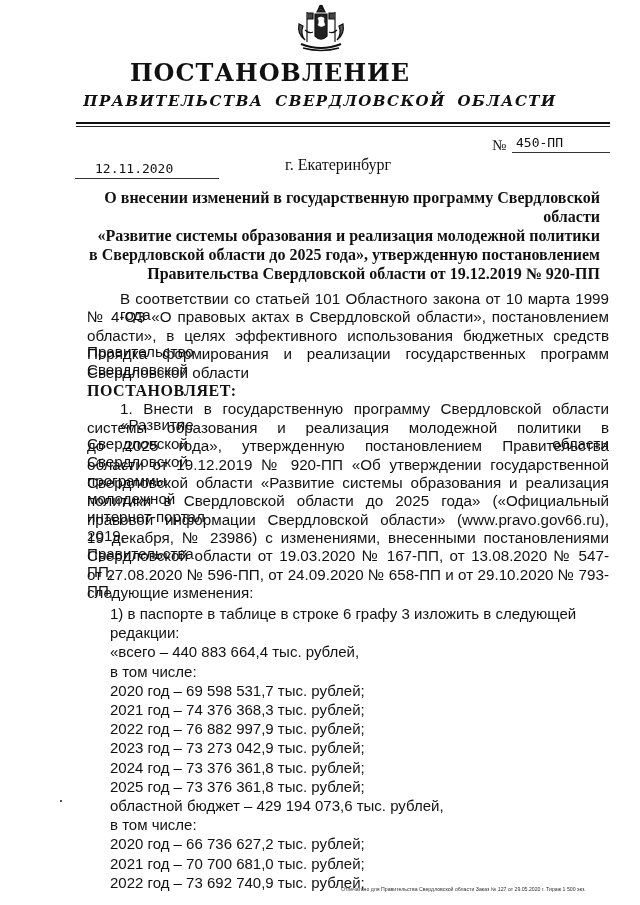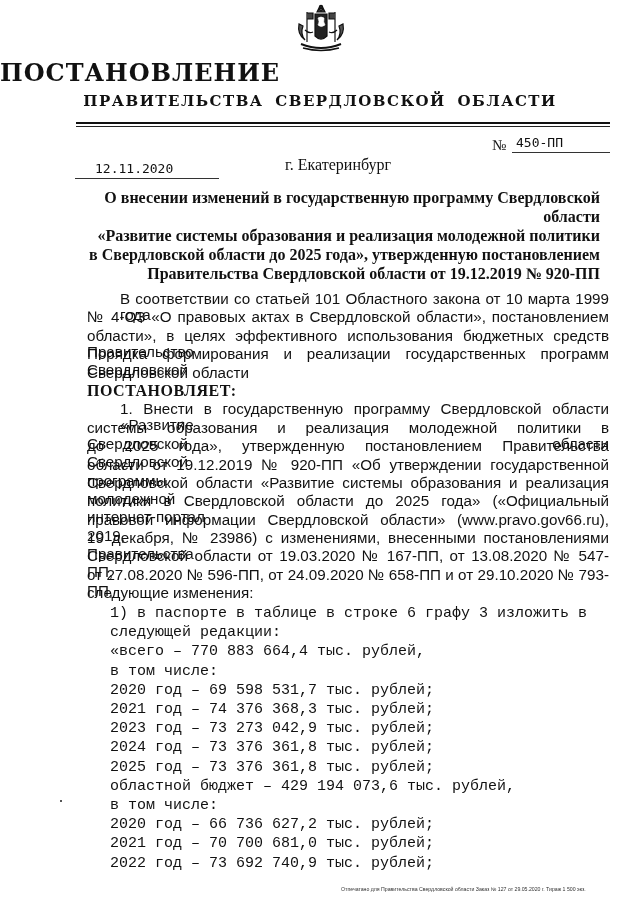--- a/index.html
+++ b/index.html
@@ -1,24 +1,24 @@
 <!DOCTYPE html>
 <html><head>
 <meta charset="utf-8">
 <style>
   html, body { margin: 0; padding: 0; background: #ffffff; }
   body { width: 640px; height: 905px; position: relative; overflow: hidden; color: #111; }
   .page { position: absolute; left: 0; top: 0; width: 640px; height: 905px; }
 
   .emblem { position: absolute; left: 293px; top: 2px; width: 56px; height: 52px; }
 
-  .title-main { position: absolute; left: 0; width: 540px; top: 58px; text-align: left;
+  .title-main { position: absolute; left: 0; width: 540px; top: 58px; text-align: center;
     font-family: "DejaVu Serif", serif; font-weight: bold; font-size: 24px; letter-spacing: 1px; color: #111; }
   .title-sub { position: absolute; left: 0; width: 640px; top: 92px; text-align: center;
-    font-family: "DejaVu Serif", serif; font-weight: bold; font-size: 15px; letter-spacing: 1.5px; word-spacing: 5px; color: #111; }
+    font-family: "DejaVu Serif", serif; font-weight: bold; font-size: 15px; letter-spacing: 1.5px; word-spacing: 5px; color: #111; font-style: italic; }
 
   .rule-thick { position: absolute; left: 76px; top: 122px; width: 534px; height: 2px; background: #111; }
   .rule-thin { position: absolute; left: 76px; top: 126px; width: 534px; height: 1px; background: #222; }
 
   .date-field { position: absolute; left: 75px; top: 136px; width: 144px; height: 16px;
     border-bottom: 1px solid #333; font-family: "DejaVu Sans Mono", monospace; font-size: 13px; margin-top: 26px; }
   .date-field span { position: absolute; left: 20px; top: -1px; }
   .num-label { position: absolute; left: 492px; top: 137px; font-family: "Liberation Serif", serif; font-size: 15px; }
   .num-field { position: absolute; left: 512px; top: 136px; width: 98px; height: 16px; border-bottom: 1px solid #333;
     font-family: "DejaVu Sans Mono", monospace; font-size: 13px; }
@@ -31,21 +31,21 @@
     font-family: "Liberation Serif", serif; font-weight: bold; font-size: 16px; line-height: 19px; }
 
   .body { position: absolute; left: 87px; width: 522px; top: 291px;
     font-family: "Liberation Sans", sans-serif; font-size: 15.2px; line-height: 16px; }
   .line { white-space: nowrap; height: 18.4px; overflow: visible; }
   .justify { text-align: justify; text-align-last: justify; white-space: normal; }
   .indent { padding-left: 33px; }
   .decree { font-family: "Liberation Serif", serif; font-weight: bold; font-size: 16px; letter-spacing: 0.5px; }
 
   .list { position: absolute; left: 110px; top: 604px;
-    font-family: Liberation Mono, monospace; font-size: 15px; line-height: 19.2px; }
+    font-family: Liberation Sans, sans-serif; font-size: 15px; line-height: 19.2px; }
 
   .stray-dot { position: absolute; left: 60px; top: 800px; width: 2px; height: 2px; background: #555; }
 
   .footer { position: absolute; left: 341px; top: 886px; font-family: "Liberation Sans", sans-serif;
     font-size: 5.2px; color: #333; white-space: nowrap; }
 </style>
 </head>
 <body>
 
 <div class="page">
@@ -106,24 +106,25 @@
     <div class="line justify">политики в Свердловской области до 2025 года» («Официальный интернет-портал</div>
     <div class="line justify">правовой информации Свердловской области» (www.pravo.gov66.ru), 2019,</div>
     <div class="line justify">19 декабря, № 23986) с изменениями, внесенными постановлениями Правительства</div>
     <div class="line justify">Свердловской области от 19.03.2020 № 167-ПП, от 13.08.2020 № 547-ПП,</div>
     <div class="line justify">от 27.08.2020 № 596-ПП, от 24.09.2020 № 658-ПП и от 29.10.2020 № 793-ПП,</div>
     <div class="line">следующие изменения:</div>
   </div>
 
   <div class="list">
     <div>1) в паспорте в таблице в строке 6 графу 3 изложить в следующей редакции:</div>
-    <div>«всего – 770 883 664,4 тыс. рублей,</div>
+    <div>«всего – 440 883 664,4 тыс. рублей,</div>
     <div>в том числе:</div>
     <div>2020 год – 69 598 531,7 тыс. рублей;</div>
     <div>2021 год – 74 376 368,3 тыс. рублей;</div>
+    <div>2022 год – 76 882 997,9 тыс. рублей;</div>
     <div>2023 год – 73 273 042,9 тыс. рублей;</div>
     <div>2024 год – 73 376 361,8 тыс. рублей;</div>
     <div>2025 год – 73 376 361,8 тыс. рублей;</div>
     <div>областной бюджет – 429 194 073,6 тыс. рублей,</div>
     <div>в том числе:</div>
     <div>2020 год – 66 736 627,2 тыс. рублей;</div>
     <div>2021 год – 70 700 681,0 тыс. рублей;</div>
     <div>2022 год – 73 692 740,9 тыс. рублей;</div>
   </div>
 

